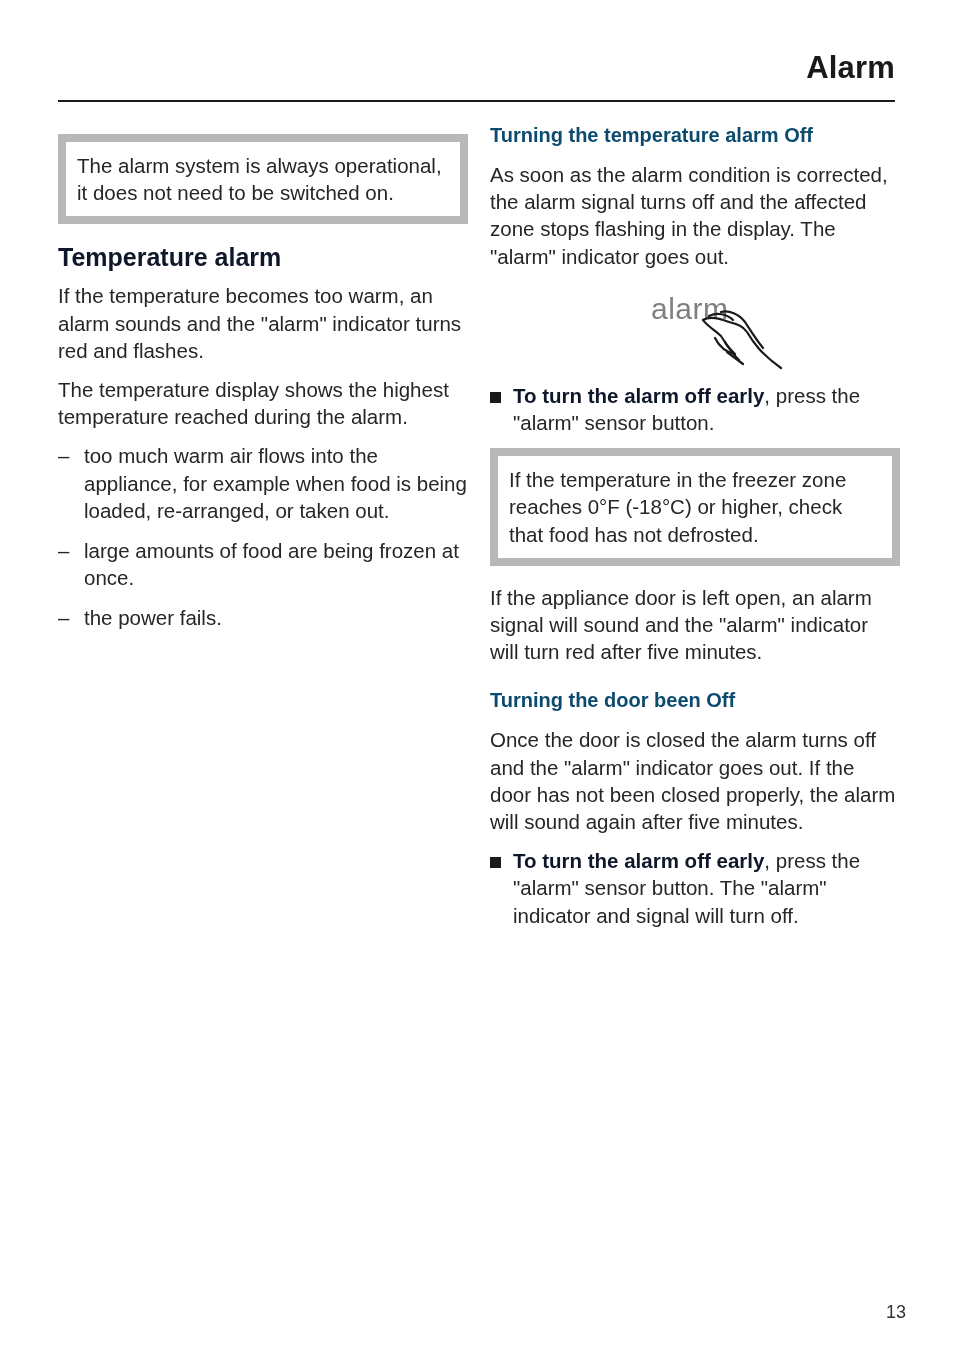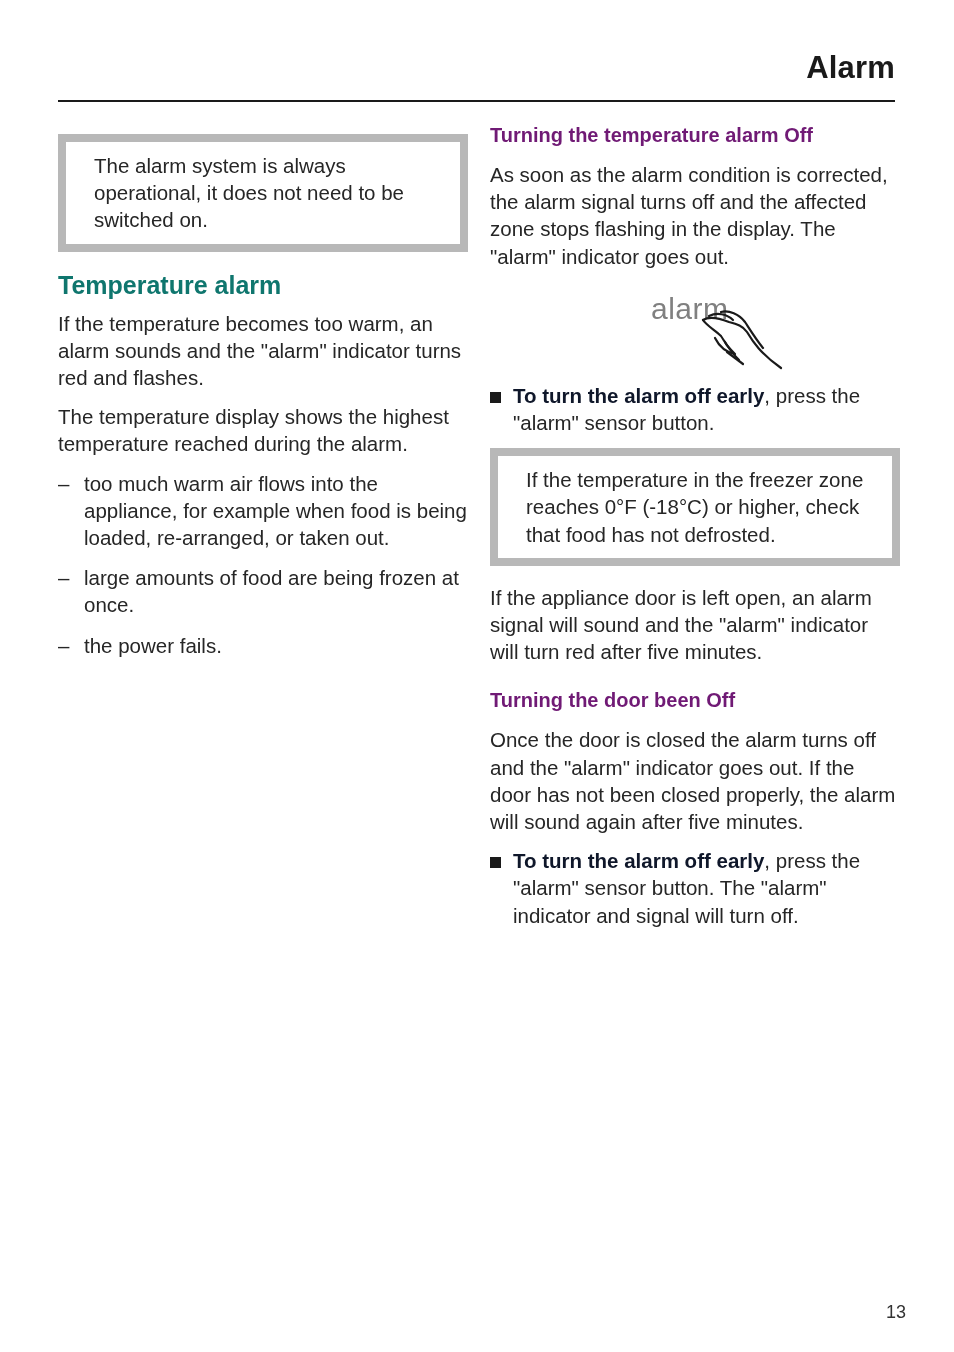--- a/index.html
+++ b/index.html
@@ -12,25 +12,25 @@
       font-size: 31px; font-weight: bold; color: #1a1a1a; margin: 0; letter-spacing: 0.2px;
     }
     .title-rule {
       position: absolute; left: 58px; top: 100px; width: 837px; height: 2px; background: #1a1a1a;
     }
     .col { position: absolute; top: 122px; }
     .col-left { left: 58px; width: 410px; }
     .col-right { left: 490px; width: 410px; }
     p { margin: 0 0 12px 0; font-size: 20.5px; line-height: 27.2px; }
     .note {
-      border: 8px solid #b8b8b8; padding: 10px 12px 10px 28px; margin: 12px 0 18px 0;
+      border: 8px solid #b8b8b8; padding: 10px 12px 10px 11px; margin: 12px 0 18px 0;
       font-size: 20.5px; line-height: 27.2px;
     }
-    h2 { margin: 0 0 10px 0; font-size: 25px; font-weight: bold; color: #0f766e; line-height: 30px; }
-    h3 { margin: 0 0 12px 0; font-size: 20px; font-weight: bold; color: #701a75; line-height: 27px; }
+    h2 { margin: 0 0 10px 0; font-size: 25px; font-weight: bold; color: #0f172a; line-height: 30px; }
+    h3 { margin: 0 0 12px 0; font-size: 20px; font-weight: bold; color: #0c4a6e; line-height: 27px; }
     ul.dash { list-style: none; margin: 0; padding: 0; }
     ul.dash li { position: relative; padding-left: 26px; font-size: 20.5px; line-height: 27.2px; margin-bottom: 13px; }
     ul.dash li .dash-mark { position: absolute; left: 0; top: 0; }
     .bullet-item { position: relative; padding-left: 23px; font-size: 20.5px; line-height: 27.2px; margin-bottom: 12px; }
     .bullet-item .sq { position: absolute; left: 0; top: 10px; width: 11px; height: 11px; background: #1a1a1a; }
     .bullet-item b { color: #0f172a; }
     .figure { position: relative; height: 92px; margin: 6px 0 8px 0; }
     .figure .alarm-label {
       position: absolute; left: 161px; top: 10px; font-size: 30px; color: #808080; letter-spacing: 0.5px;
     }

